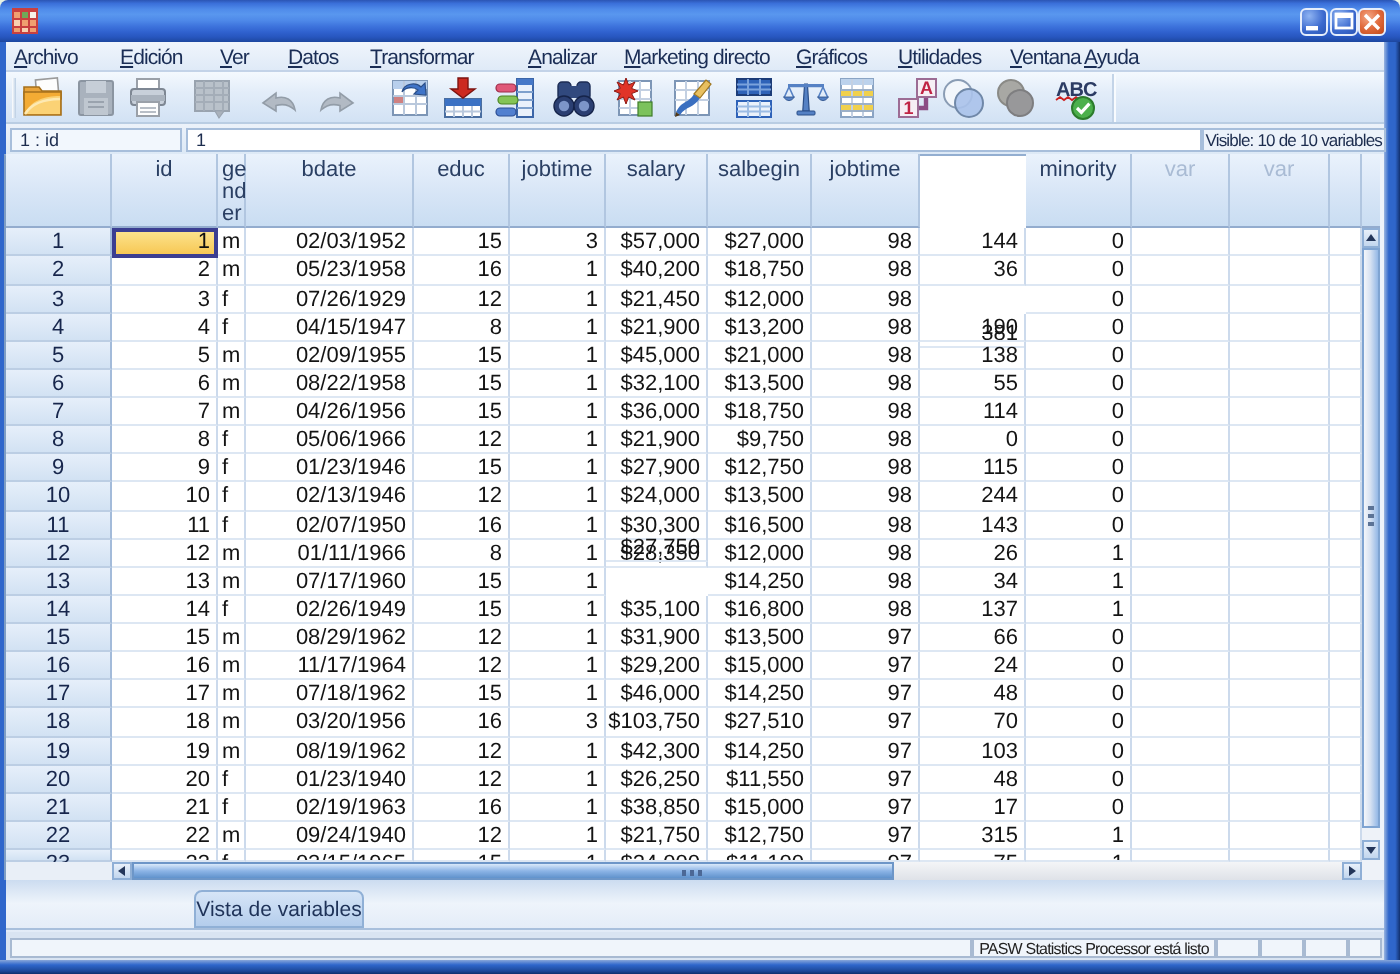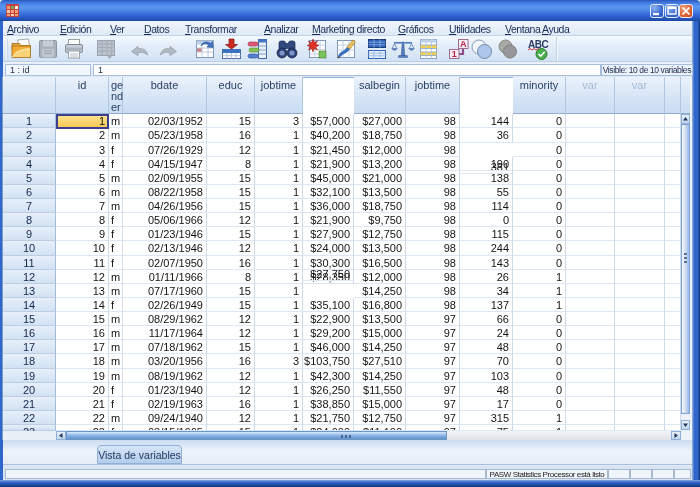--- a/index.html
+++ b/index.html
@@ -258,20 +258,21 @@
 <div class="cbox" style="left:93px;top:63.5px;width:508px;height:12.5px;background:#fff;padding:0 0 0 4px;line-height:11px">1</div>
 <div class="cbox" style="left:601px;top:63.5px;width:92px;height:12.5px;background:#ecf2fa"></div>
 <div class="abs" style="right:9px;top:65px;font-size:8.5px;letter-spacing:-0.4px;color:#1c2c4e;white-space:nowrap">Visible: 10 de 10 variables</div>
 <div id="grid"></div>
 <div class="hc" style="left:3px;top:77px;width:53px;height:37px"></div>
 <div class="hc" style="left:56px;top:77px;width:53px;height:37px">id</div>
 <div class="hc" style="left:109px;top:77px;width:14px;height:37px;text-align:left;padding-left:2px">ge<br>nd<br>er</div>
 <div class="hc" style="left:123px;top:77px;width:84px;height:37px">bdate</div>
 <div class="hc" style="left:207px;top:77px;width:48px;height:37px">educ</div>
 <div class="hc" style="left:255px;top:77px;width:48px;height:37px">jobtime</div>
+<div class="hc" style="left:303px;top:77px;width:51px;height:37px">salary</div>
 <div class="hc" style="left:354px;top:77px;width:52px;height:37px">salbegin</div>
 <div class="hc" style="left:406px;top:77px;width:54px;height:37px">jobtime</div>
 <div class="hc" style="left:513px;top:77px;width:53px;height:37px">minority</div>
 <div class="hc" style="left:566px;top:77px;width:49px;height:37px;color:#a9bbd4">var</div>
 <div class="hc" style="left:615px;top:77px;width:50px;height:37px;color:#a9bbd4">var</div>
 <div class="hc" style="left:665px;top:77px;width:16px;height:37px"></div>
 <div class="rh" style="left:3px;top:114.0px;width:53px;height:14.0px;line-height:14.0px">1</div>
 <div class="dc num" style="left:56px;top:114.0px;width:53px;height:14.0px;line-height:14.0px">1</div>
 <div class="dc gen" style="left:109px;top:114.0px;width:14px;height:14.0px;line-height:14.0px">m</div>
 <div class="dc num" style="left:123px;top:114.0px;width:84px;height:14.0px;line-height:14.0px">02/03/1952</div>
@@ -466,21 +467,21 @@
 <div class="dc num" style="left:513px;top:297.5px;width:53px;height:14.5px;line-height:14.5px">1</div>
 <div class="dc" style="left:566px;top:297.5px;width:49px;height:14.5px;line-height:14.5px"></div>
 <div class="dc" style="left:615px;top:297.5px;width:50px;height:14.5px;line-height:14.5px"></div>
 <div class="dc" style="left:665px;top:297.5px;width:16px;height:14.5px;line-height:14.5px"></div>
 <div class="rh" style="left:3px;top:312.0px;width:53px;height:14.0px;line-height:14.0px">15</div>
 <div class="dc num" style="left:56px;top:312.0px;width:53px;height:14.0px;line-height:14.0px">15</div>
 <div class="dc gen" style="left:109px;top:312.0px;width:14px;height:14.0px;line-height:14.0px">m</div>
 <div class="dc num" style="left:123px;top:312.0px;width:84px;height:14.0px;line-height:14.0px">08/29/1962</div>
 <div class="dc num" style="left:207px;top:312.0px;width:48px;height:14.0px;line-height:14.0px">12</div>
 <div class="dc num" style="left:255px;top:312.0px;width:48px;height:14.0px;line-height:14.0px">1</div>
-<div class="dc num" style="left:303px;top:312.0px;width:51px;height:14.0px;line-height:14.0px">$22,900</div>
+<div class="dc num" style="left:303px;top:312.0px;width:51px;height:14.0px;line-height:14.0px">$31,900</div>
 <div class="dc num" style="left:354px;top:312.0px;width:52px;height:14.0px;line-height:14.0px">$13,500</div>
 <div class="dc num" style="left:406px;top:312.0px;width:54px;height:14.0px;line-height:14.0px">97</div>
 <div class="dc num" style="left:460px;top:312.0px;width:53px;height:14.0px;line-height:14.0px">66</div>
 <div class="dc num" style="left:513px;top:312.0px;width:53px;height:14.0px;line-height:14.0px">0</div>
 <div class="dc" style="left:566px;top:312.0px;width:49px;height:14.0px;line-height:14.0px"></div>
 <div class="dc" style="left:615px;top:312.0px;width:50px;height:14.0px;line-height:14.0px"></div>
 <div class="dc" style="left:665px;top:312.0px;width:16px;height:14.0px;line-height:14.0px"></div>
 <div class="rh" style="left:3px;top:326.0px;width:53px;height:14.0px;line-height:14.0px">16</div>
 <div class="dc num" style="left:56px;top:326.0px;width:53px;height:14.0px;line-height:14.0px">16</div>
 <div class="dc gen" style="left:109px;top:326.0px;width:14px;height:14.0px;line-height:14.0px">m</div>

